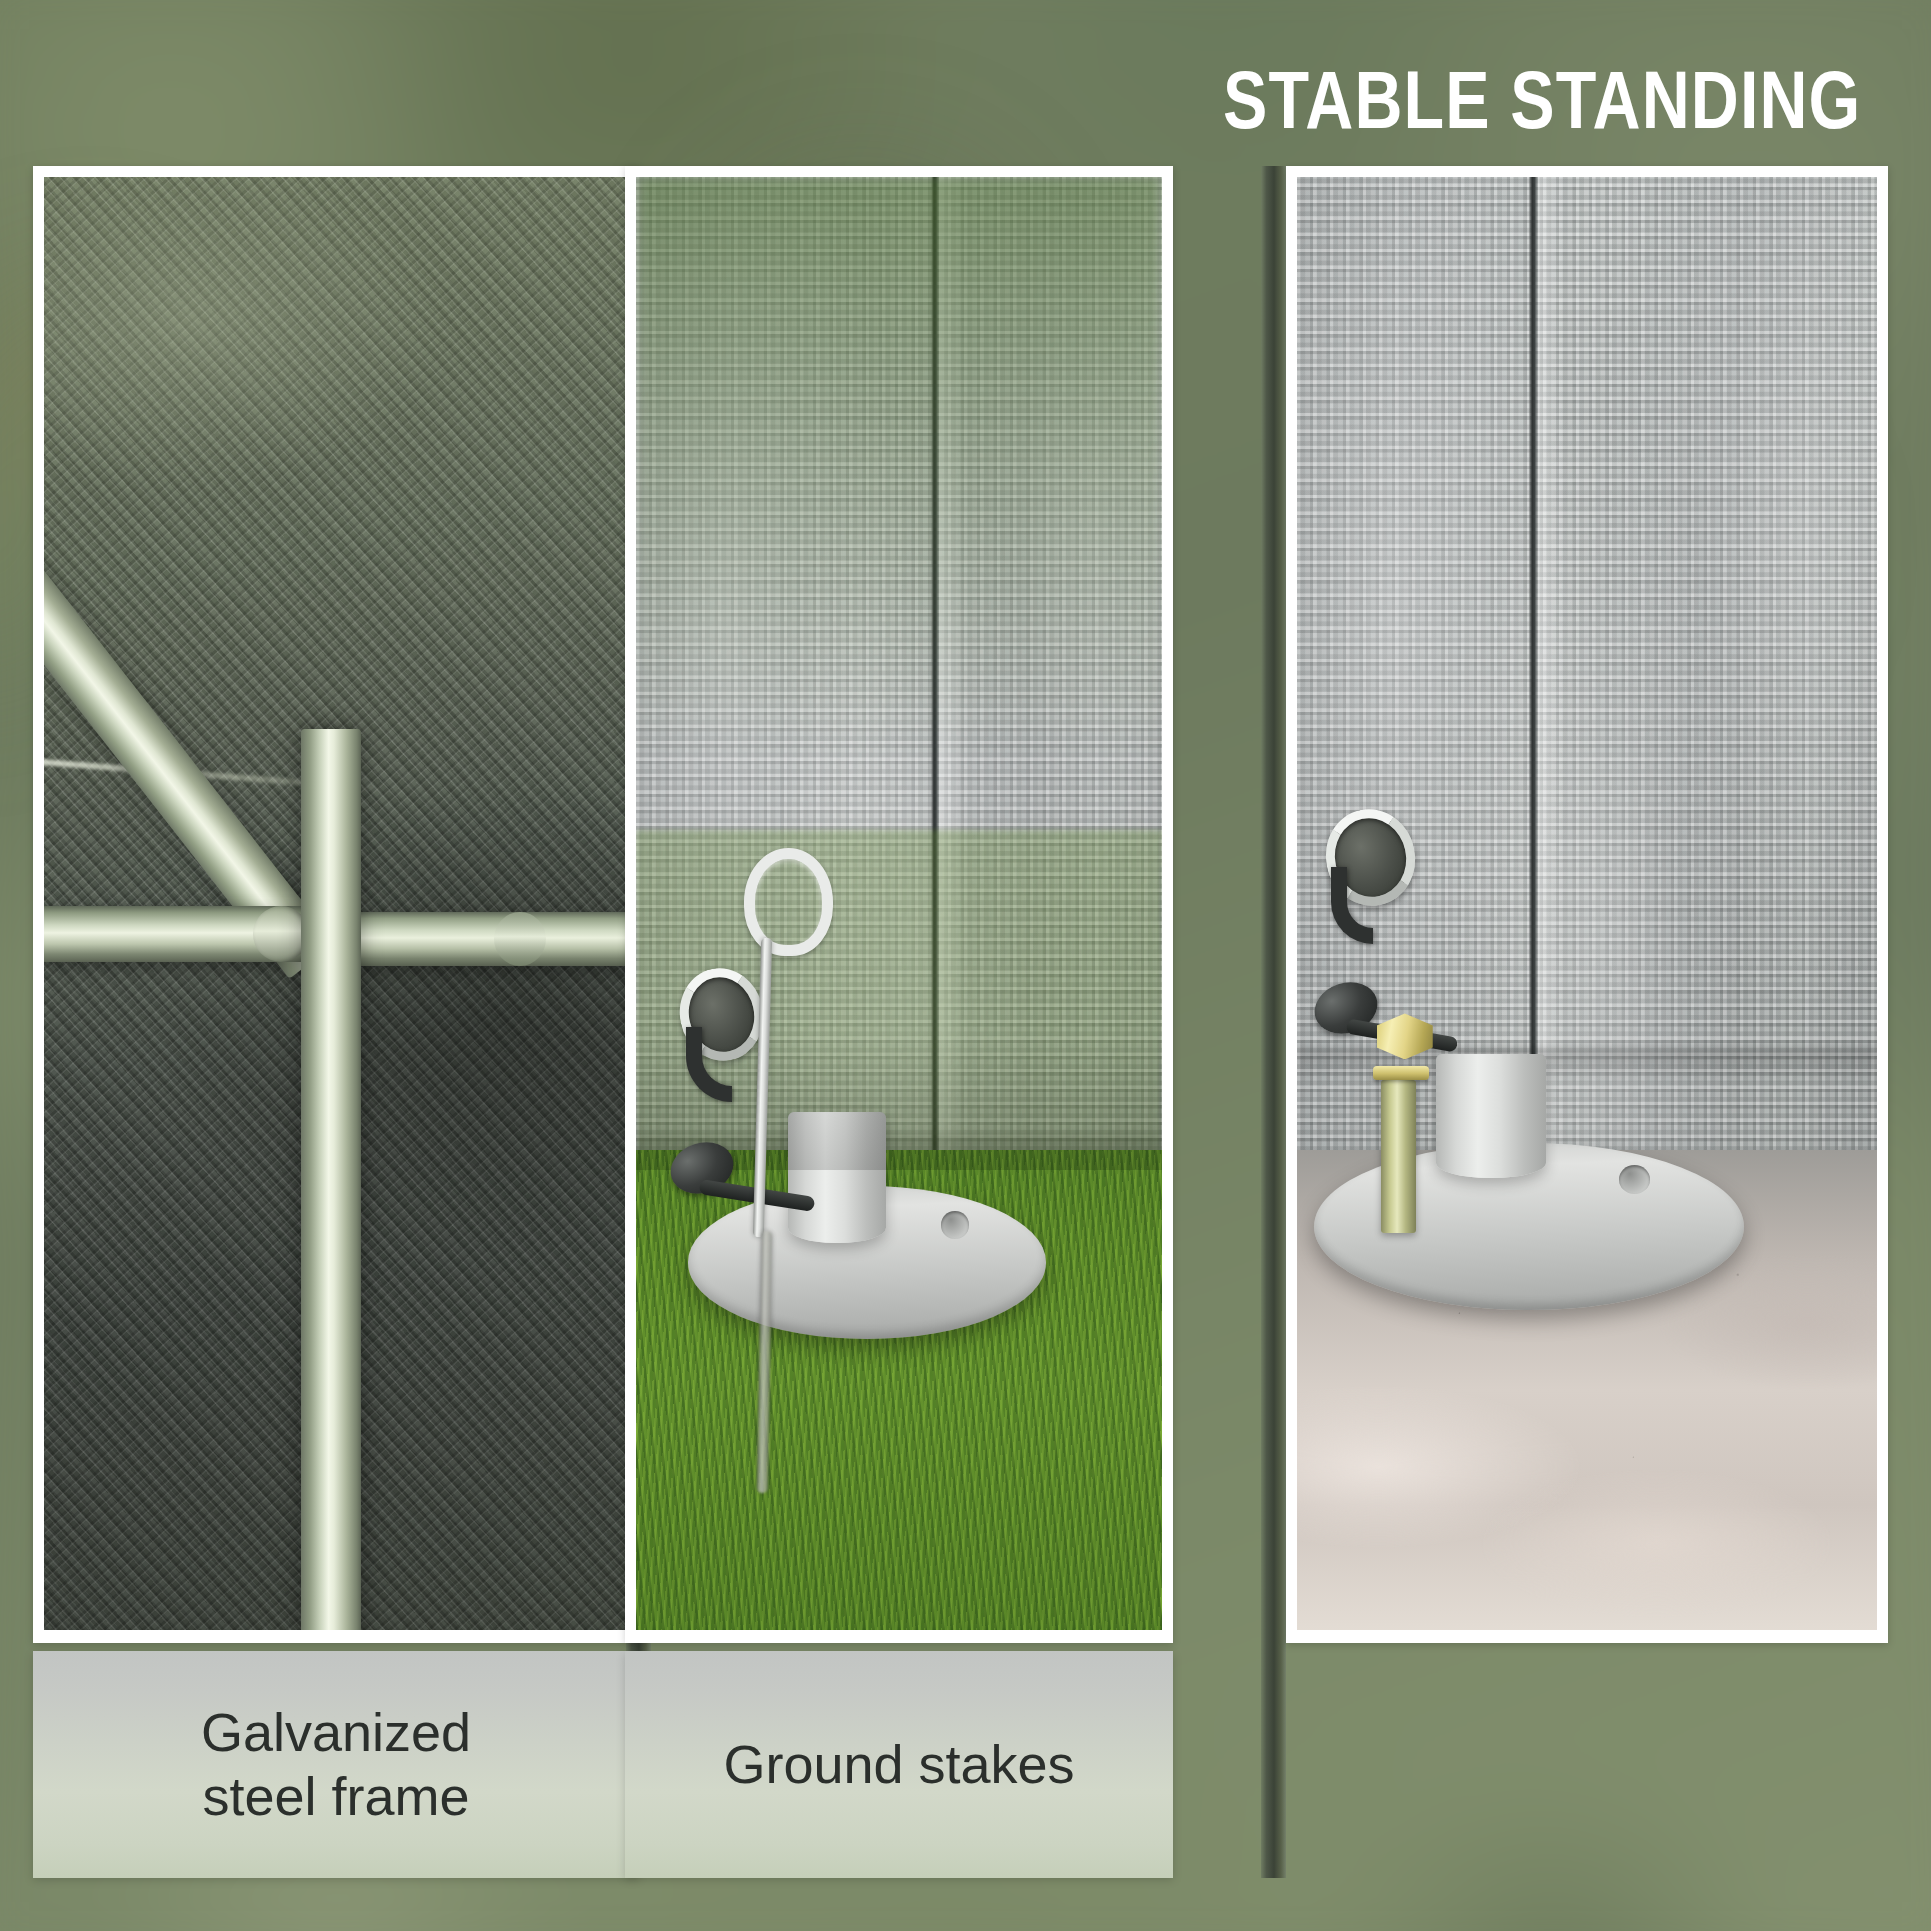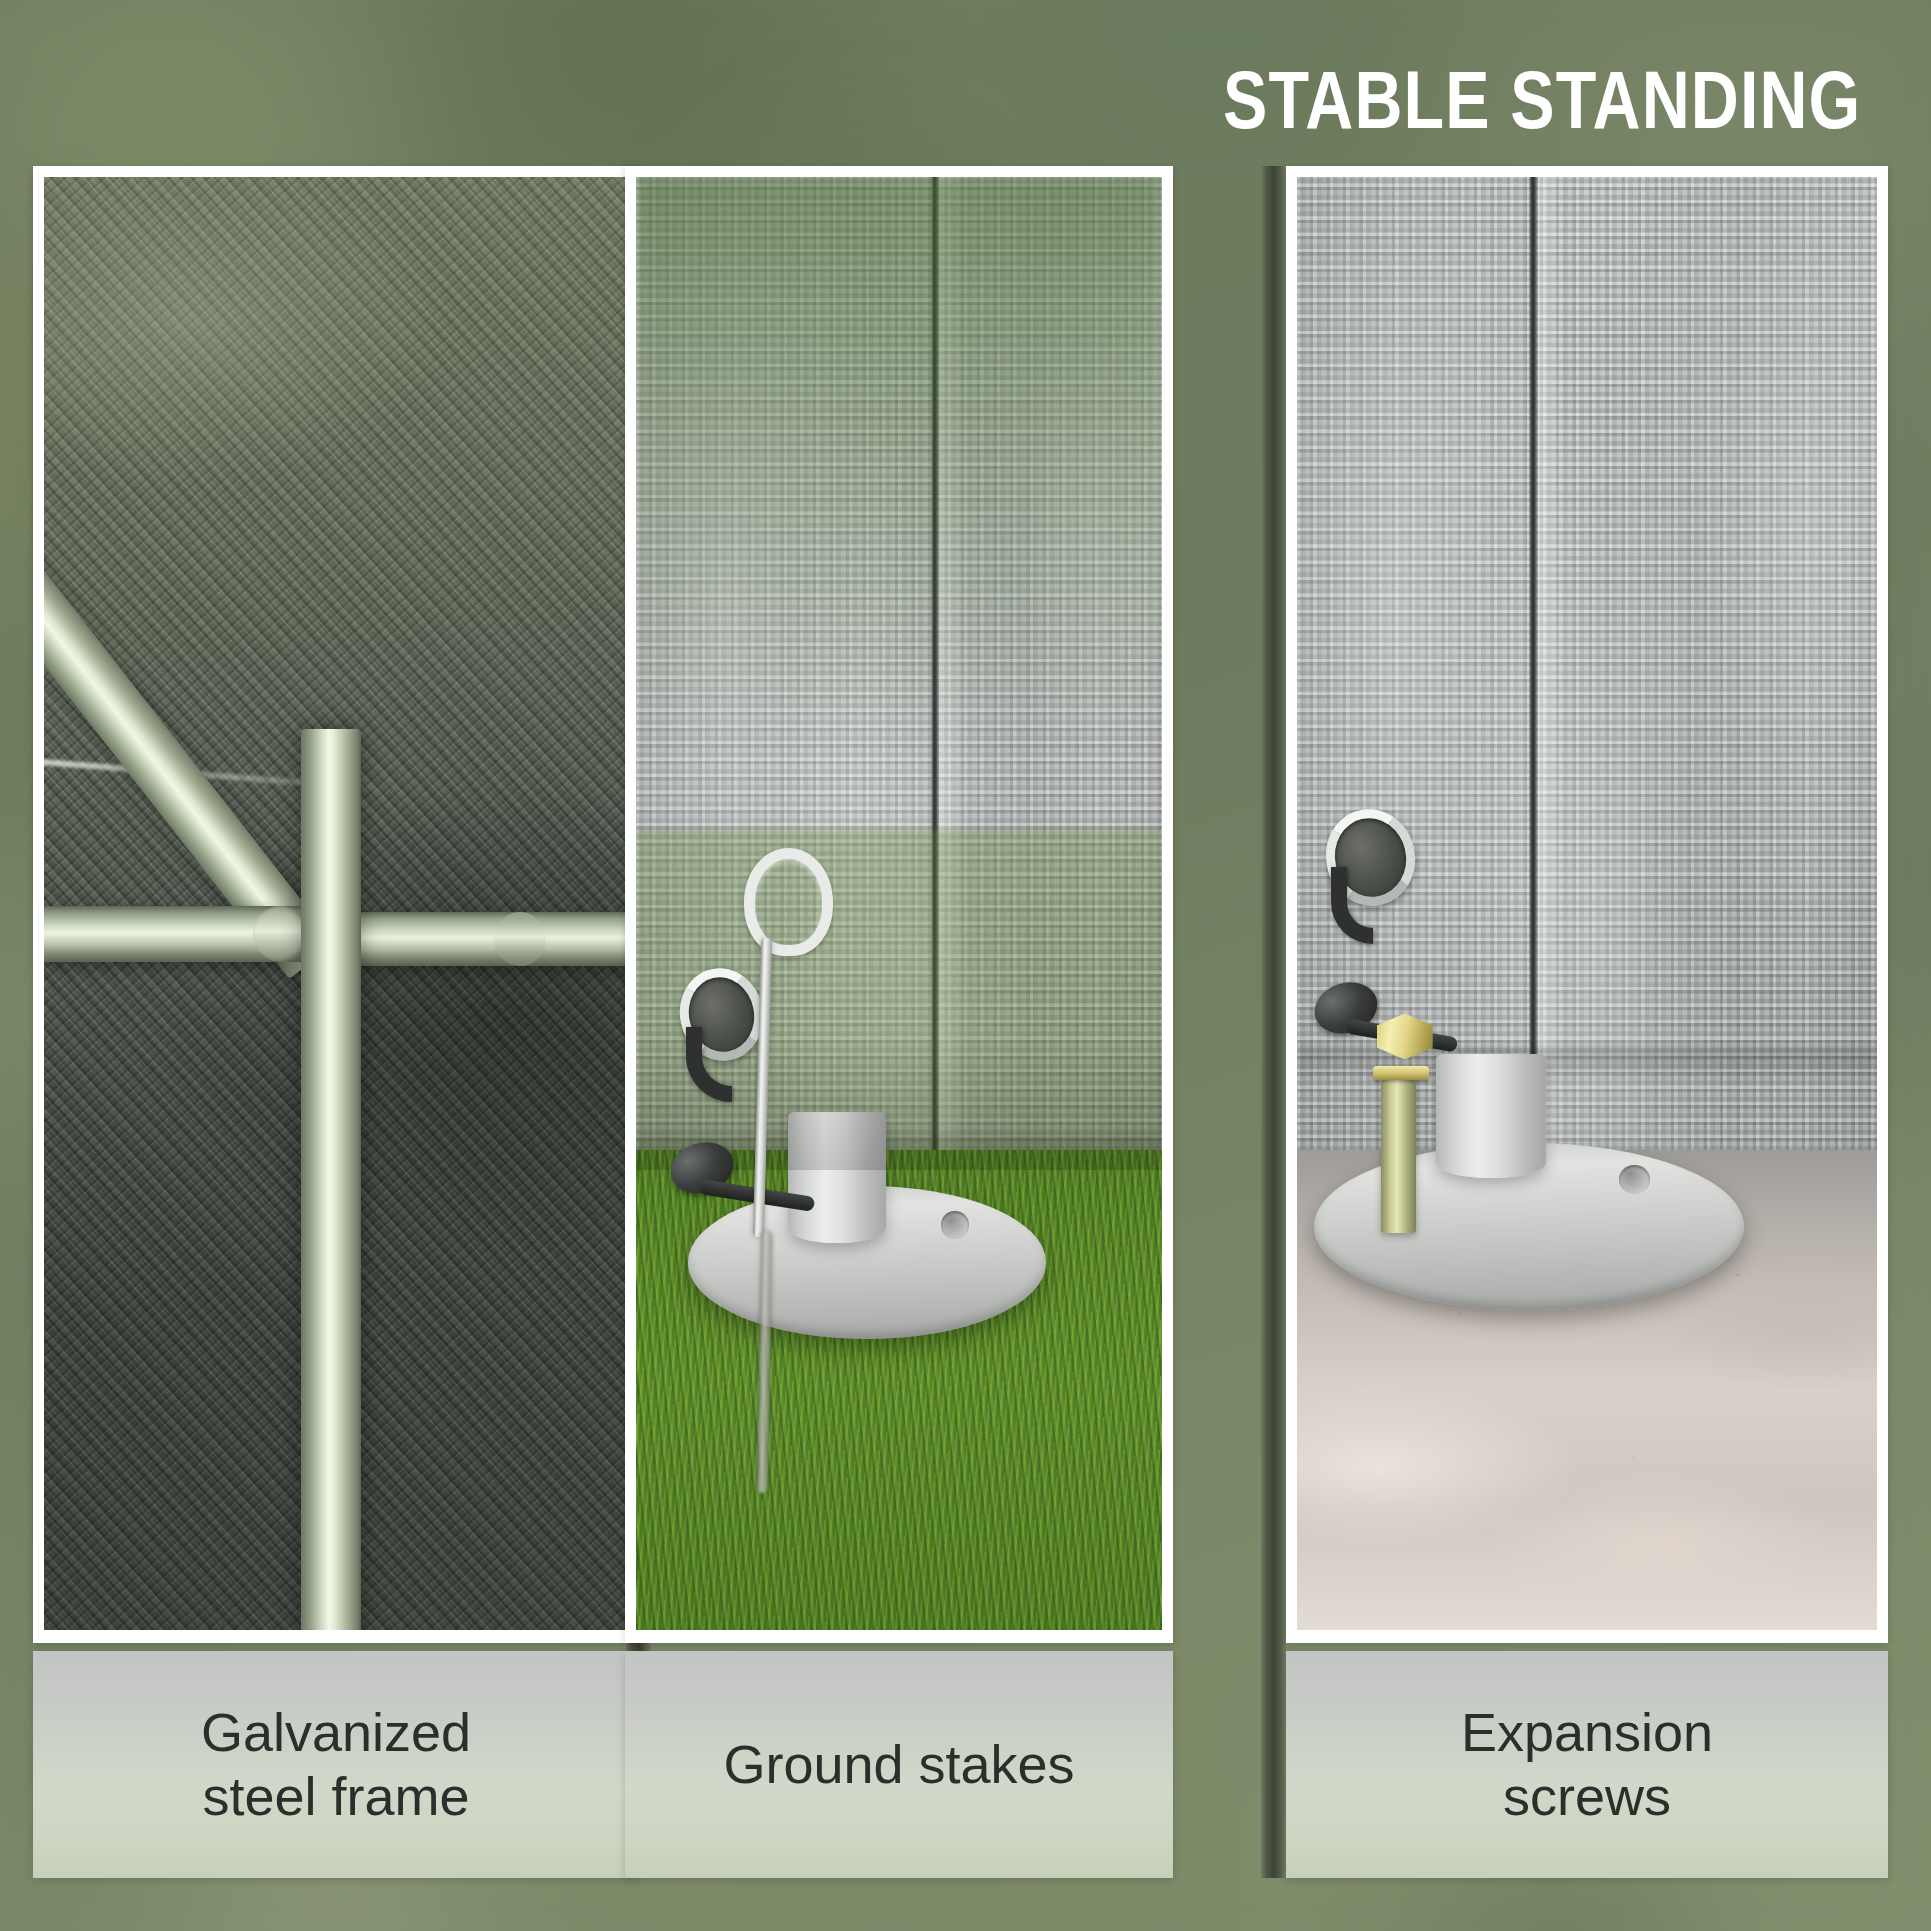--- a/index.html
+++ b/index.html
@@ -434,20 +434,16 @@
         <div class="grommet" style="left:5%;top:43.5%;width:89px;height:97px;"></div>
         <div class="bungee" style="left:6%;top:47.5%;width:42px;height:77px;"></div>
         <div class="bungee-ball" style="left:3%;top:55.5%;"></div>
         <div class="bungee-tail" style="left:8.5%;top:58.6%;width:112px;transform:rotate(10deg);"></div>
 
         <div class="bolt-shaft" style="left:14.6%;top:62.2%;height:10.5%;"></div>
         <div class="bolt-washer" style="left:13.2%;top:61.2%;width:56px;"></div>
         <div class="bolt-nut" style="left:13.8%;top:57.6%;"></div>
       </div>
     </div>
-    <div class="caption-panel">
-      <div class="caption-text">Expansion
-screws</div>
-    </div>
   </div>
 
 </div>
 
 
 </body></html>

